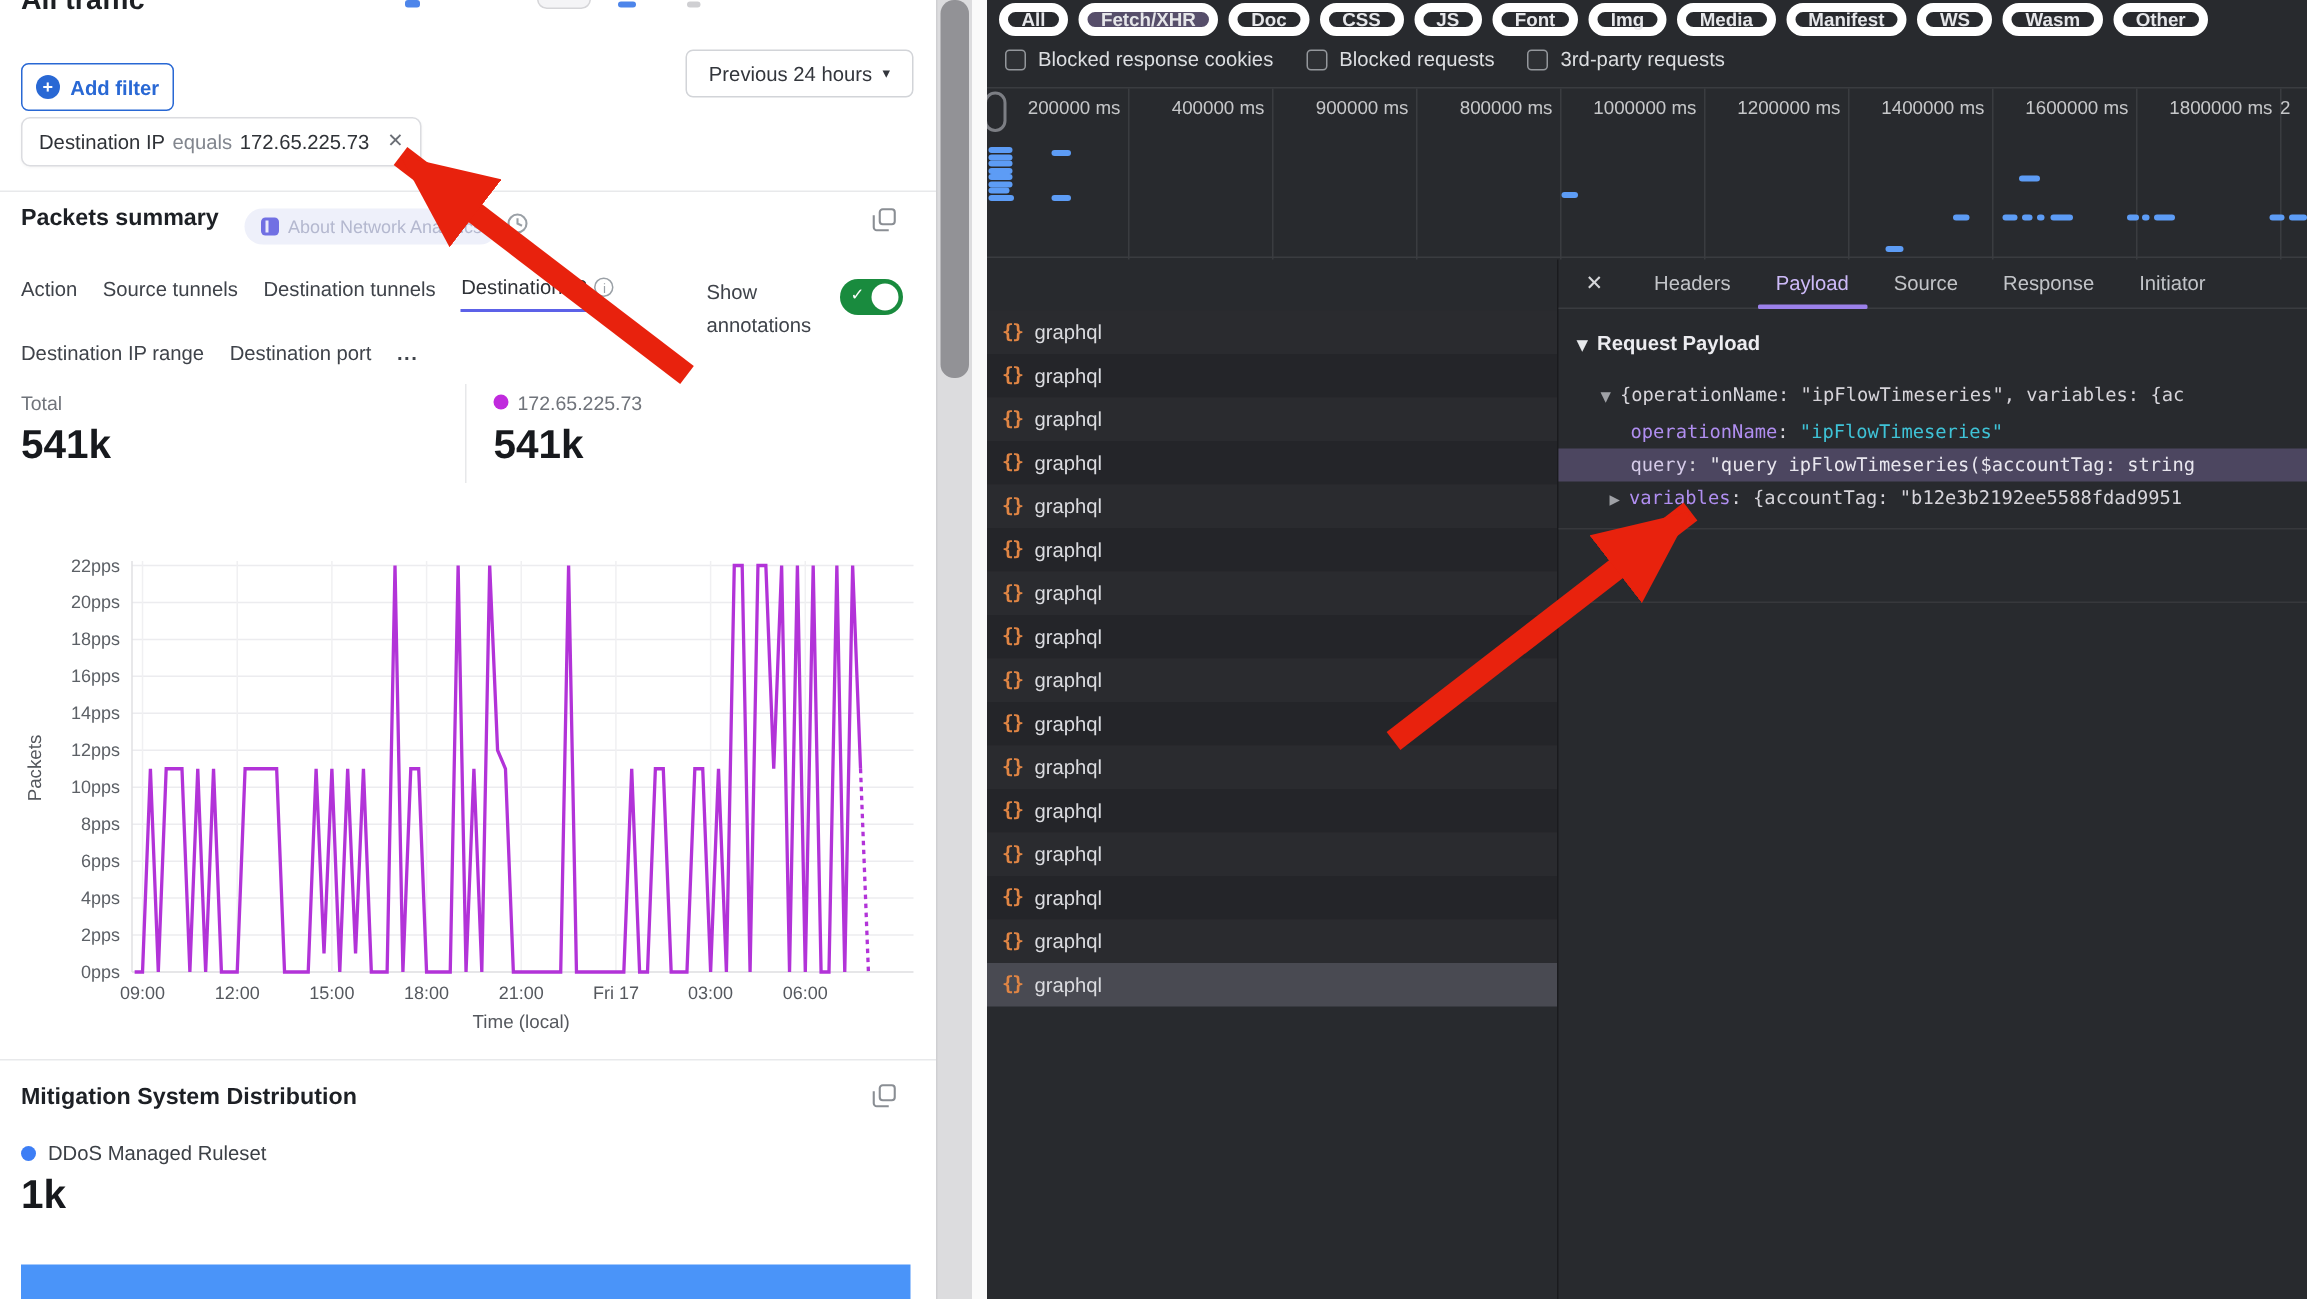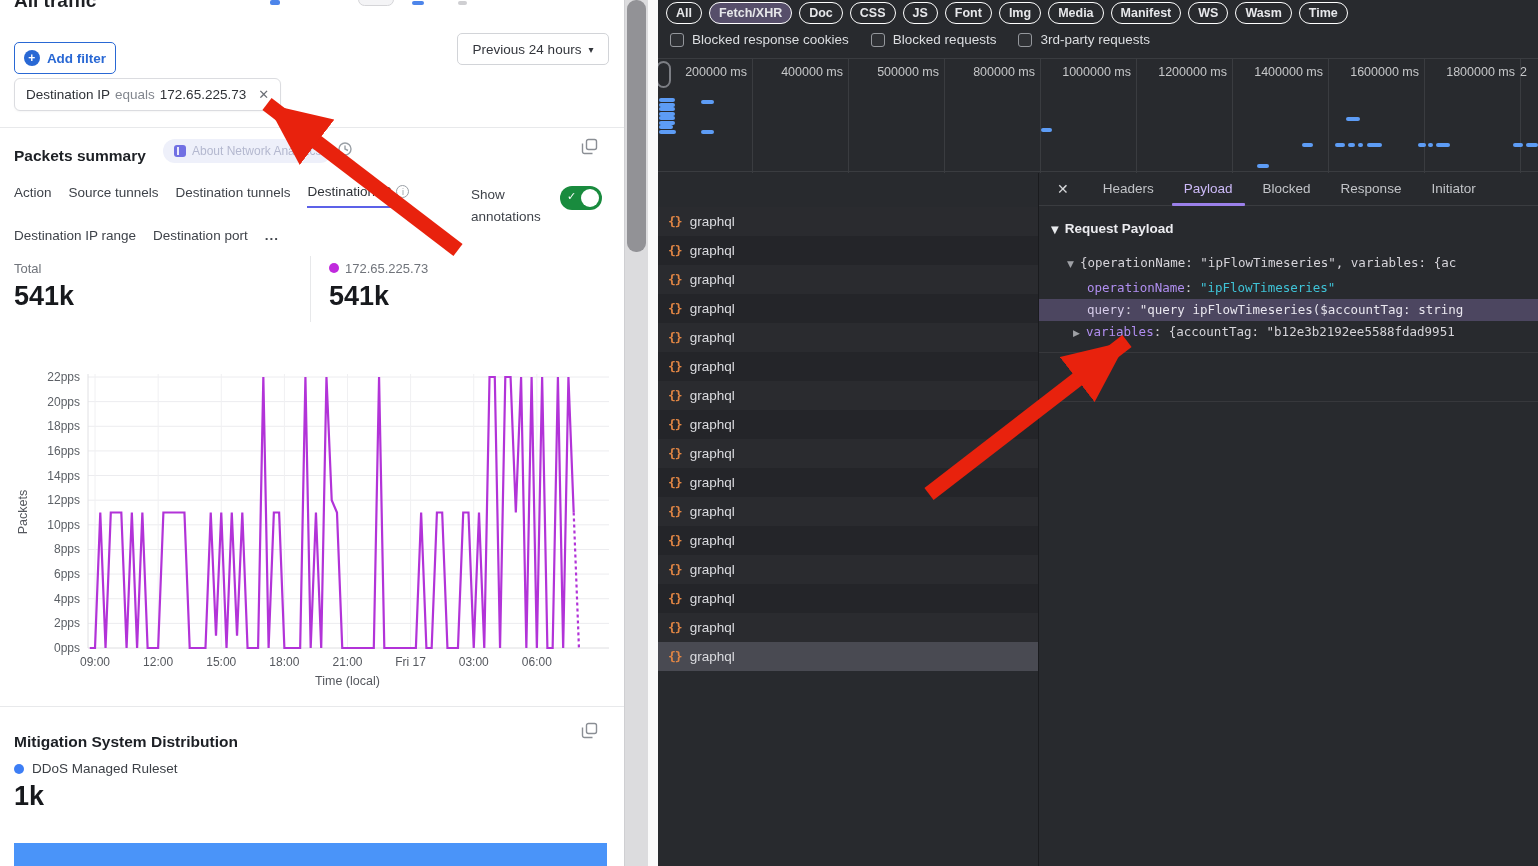--- a/index.html
+++ b/index.html
@@ -25,21 +25,21 @@
 
   #filter-chip { position:absolute; left:14px; top:78px; height:33px; display:flex; align-items:center; gap:5px;
                  padding:0 11px; border:1px solid #dbdce0; border-radius:6px; background:#fff;
                  font-size:13.5px; box-shadow:0 1px 2px rgba(0,0,0,.04); }
   #filter-chip .f { color:#2f3237; font-weight:500; } #filter-chip .o { color:#82868e; }
   #filter-chip .v { color:#2f3237; }
   #filter-chip .x { color:#6b6f76; margin-left:7px; font-size:13px; font-family:"DejaVu Sans", sans-serif; }
 
   .hr { position:absolute; left:0; width:624px; height:1px; background:#e8e9eb; }
 
-  .card-title { position:absolute; font-size:15.5px; font-weight:700; color:#1d2025;margin-top:10px; }
+  .card-title { position:absolute; font-size:15.5px; font-weight:700; color:#1d2025; }
   #na-badge { position:absolute; left:163px; top:139px; height:24px; display:flex; align-items:center; gap:6px;
               padding:0 11px; background:#eef0fa; border-radius:12px; font-size:12px; color:#b4b8cf; }
   #na-badge .bicon { width:12px; height:12px; background:#7170e3; border-radius:3px; position:relative; }
   #na-badge .bicon:after { content:""; position:absolute; left:3px; top:2px; width:2px; height:8px; background:#fff; opacity:.85; }
   .ico-clock { position:absolute; left:337px; top:141px; }
   .ico-copy { position:absolute; cursor:pointer; }
 
   .tabrow { position:absolute; left:14px; display:flex; gap:17px; font-size:13.5px; color:#3f434a; }
   .tabrow .tab { padding-bottom:7px; cursor:pointer; display:flex; align-items:center; gap:5px; }
   .tabrow .tab.active { color:#2f3237; border-bottom:2px solid #5c61e8; }
@@ -64,21 +64,21 @@
 
   
   #gutter { position:absolute; left:624px; top:0; width:24px; height:866px; background:#dcdcde; border-left:1px solid #cfcfd2; }
   #gutter-thumb { position:absolute; left:2px; top:0; width:19px; height:252px; background:#929296; border-radius:9px; }
   #gutter-white { position:absolute; left:648px; top:0; width:10px; height:866px; background:#fafafa; }
 
   
   #devtools { position:absolute; left:658px; top:0; width:880px; height:866px; background:#282a2e; overflow:hidden;
               color:#e2e3e6; }
   #pills { position:absolute; left:8px; top:2px; display:flex; gap:7px; }
-  .pill { height:22px; padding:0 9px; border:1px solid #ffffff; border-radius:11px; font-size:12.5px; font-weight:600;
+  .pill { height:22px; padding:0 9px; border:6px solid #ffffff; border-radius:11px; font-size:12.5px; font-weight:600;
           color:#e6e7ea; display:flex; align-items:center; cursor:pointer; background:transparent; white-space:nowrap; }
   .pill.active { background:#564e6a; }
   #checks { position:absolute; left:12px; top:32px; display:flex; gap:22px; }
   .check { display:flex; align-items:center; gap:8px; font-size:13.5px; color:#dcdee1; cursor:pointer; }
   .check .box { width:14px; height:14px; border:1.5px solid #94979c; border-radius:3px; background:#2e3034; }
 
   #timeline { position:absolute; left:0; top:58px; width:880px; height:114px;
               border-top:1px solid #3a3c40; border-bottom:1px solid #3a3c40; }
   .tl-sep { position:absolute; top:0; width:1px; height:114px; background:#3a3c40; }
   .tl-label { position:absolute; top:6px; width:88px; text-align:right; font-size:12.5px; color:#c6c7c9; white-space:nowrap; }
@@ -270,21 +270,21 @@
         <span class="pill active">Fetch/XHR</span>
         <span class="pill">Doc</span>
         <span class="pill">CSS</span>
         <span class="pill">JS</span>
         <span class="pill">Font</span>
         <span class="pill">Img</span>
         <span class="pill">Media</span>
         <span class="pill">Manifest</span>
         <span class="pill">WS</span>
         <span class="pill">Wasm</span>
-        <span class="pill">Time</span>
+        <span class="pill">Other</span>
       </div>
     <div id="checks">
         <label class="check">
           <span class="box"></span>
           <span>Blocked response cookies</span>
         </label>
         <label class="check">
           <span class="box"></span>
           <span>Blocked requests</span>
         </label>
@@ -294,21 +294,21 @@
         </label>
       </div>
 
     <div id="timeline">
       <div id="tl-handle"></div>
     <div class="tl-sep" style="left: 94px;"></div>
         <div class="tl-label" style="left: 1px;">200000 ms</div>
         <div class="tl-sep" style="left: 190px;"></div>
         <div class="tl-label" style="left: 97px;">400000 ms</div>
         <div class="tl-sep" style="left: 286px;"></div>
-        <div class="tl-label" style="left: 193px;">500000 ms</div>
+        <div class="tl-label" style="left: 193px;">900000 ms</div>
         <div class="tl-sep" style="left: 382px;"></div>
         <div class="tl-label" style="left: 289px;">800000 ms</div>
         <div class="tl-sep" style="left: 478px;"></div>
         <div class="tl-label" style="left: 385px;">1000000 ms</div>
         <div class="tl-sep" style="left: 574px;"></div>
         <div class="tl-label" style="left: 481px;">1200000 ms</div>
         <div class="tl-sep" style="left: 670px;"></div>
         <div class="tl-label" style="left: 577px;">1400000 ms</div>
         <div class="tl-sep" style="left: 766px;"></div>
         <div class="tl-label" style="left: 673px;">1600000 ms</div>
@@ -406,21 +406,21 @@
           <span class="req-label">graphql</span>
         </div>
       </div>
     <div id="divider-v"></div>
 
     <div id="payload-panel">
       <div id="ptabs">
         <span class="close">✕</span>
       <span class="ptab">Headers</span>
           <span class="ptab active">Payload</span>
-          <span class="ptab">Blocked</span>
+          <span class="ptab">Source</span>
           <span class="ptab">Response</span>
           <span class="ptab">Initiator</span>
         </div>
 
       <div class="p-row" style="top:45px; padding-left:12px;">
         <span class="tri white">▼</span><span id="p-title">Request Payload</span>
         
       </div>
       <div class="p-row" style="top:79px; padding-left:28px;">
         <span class="tri">▼</span><span>{operationName: "ipFlowTimeseries", variables: {ac</span>

